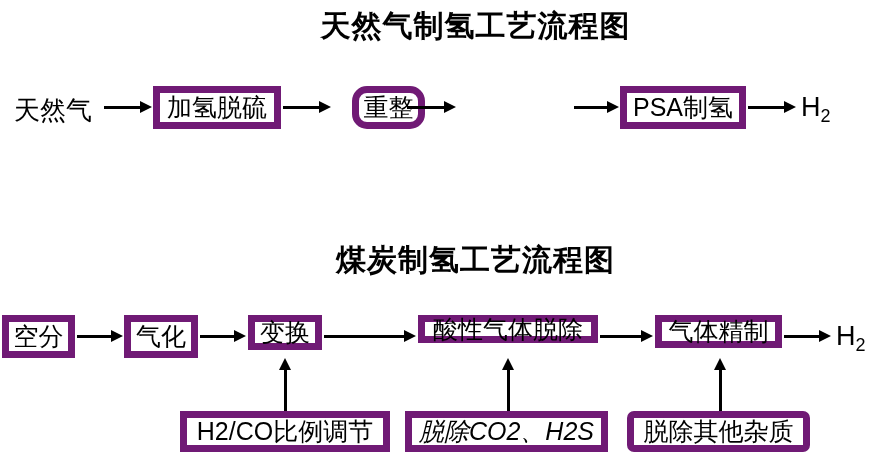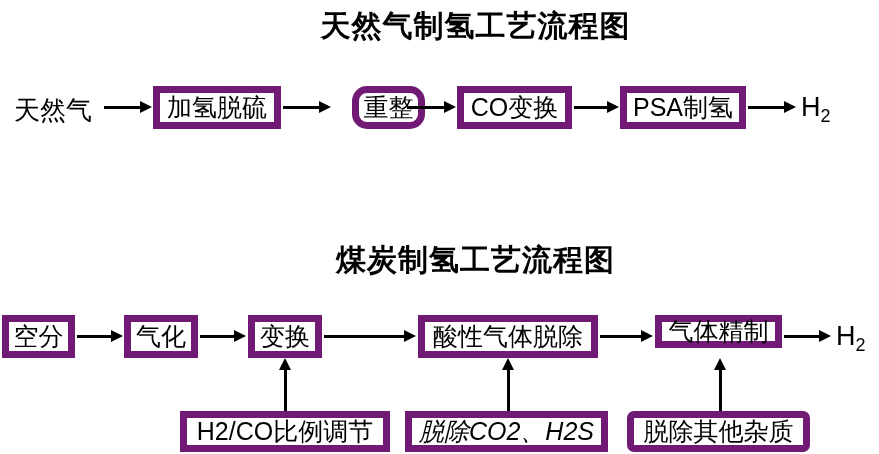--- a/index.html
+++ b/index.html
@@ -104,23 +104,20 @@
   </div>
 
   <div class="harrow" style="left:283px; top:106px; width:36px;"></div>
 
   <div class="pbox" style="left:352px; top:86px; width:73px; height:43px;border-radius:15px;">
     <span>重整</span>
   </div>
 
   <div class="harrow" style="left:407px; top:106px; width:37px;"></div>
 
-  <div class="pbox" style="left:457px; top:86px; width:115px; height:43px;">
-    <span>CO变换</span>
-  </div>
 
   <div class="harrow" style="left:574px; top:106px; width:33px;"></div>
 
   <div class="pbox" style="left:620px; top:86px; width:126px; height:43px;">
     <span>PSA制氢</span>
   </div>
 
   <div class="harrow" style="left:748px; top:106px; width:36px;"></div>
 
   <div class="h2-label" style="left:801px; top:92px;"><span>H</span><span class="sub">2</span></div>
@@ -132,27 +129,27 @@
   </div>
 
   <div class="harrow" style="left:77px; top:335px; width:34px;"></div>
 
   <div class="pbox" style="left:124px; top:315px; width:74px; height:43px;">
     <span>气化</span>
   </div>
 
   <div class="harrow" style="left:200px; top:335px; width:34px;"></div>
 
-  <div class="pbox" style="left:248px; top:315px; width:74px; height:43px;">
+  <div class="pbox" style="left:248px; top:315px; width:74px; height:35px;">
     <span>变换</span>
   </div>
 
   <div class="harrow" style="left:324px; top:335px; width:80px;"></div>
 
-  <div class="pbox" style="left:418px; top:315px; width:180px; height:43px;">
+  <div class="pbox" style="left:418px; top:315px; width:180px; height:28px;">
     <span>酸性气体脱除</span>
   </div>
 
   <div class="harrow" style="left:600px; top:335px; width:41px;"></div>
 
   <div class="pbox" style="left:655px; top:315px; width:127px; height:33px;">
     <span>气体精制</span>
   </div>
 
   <div class="harrow" style="left:784px; top:335px; width:35px;"></div>

